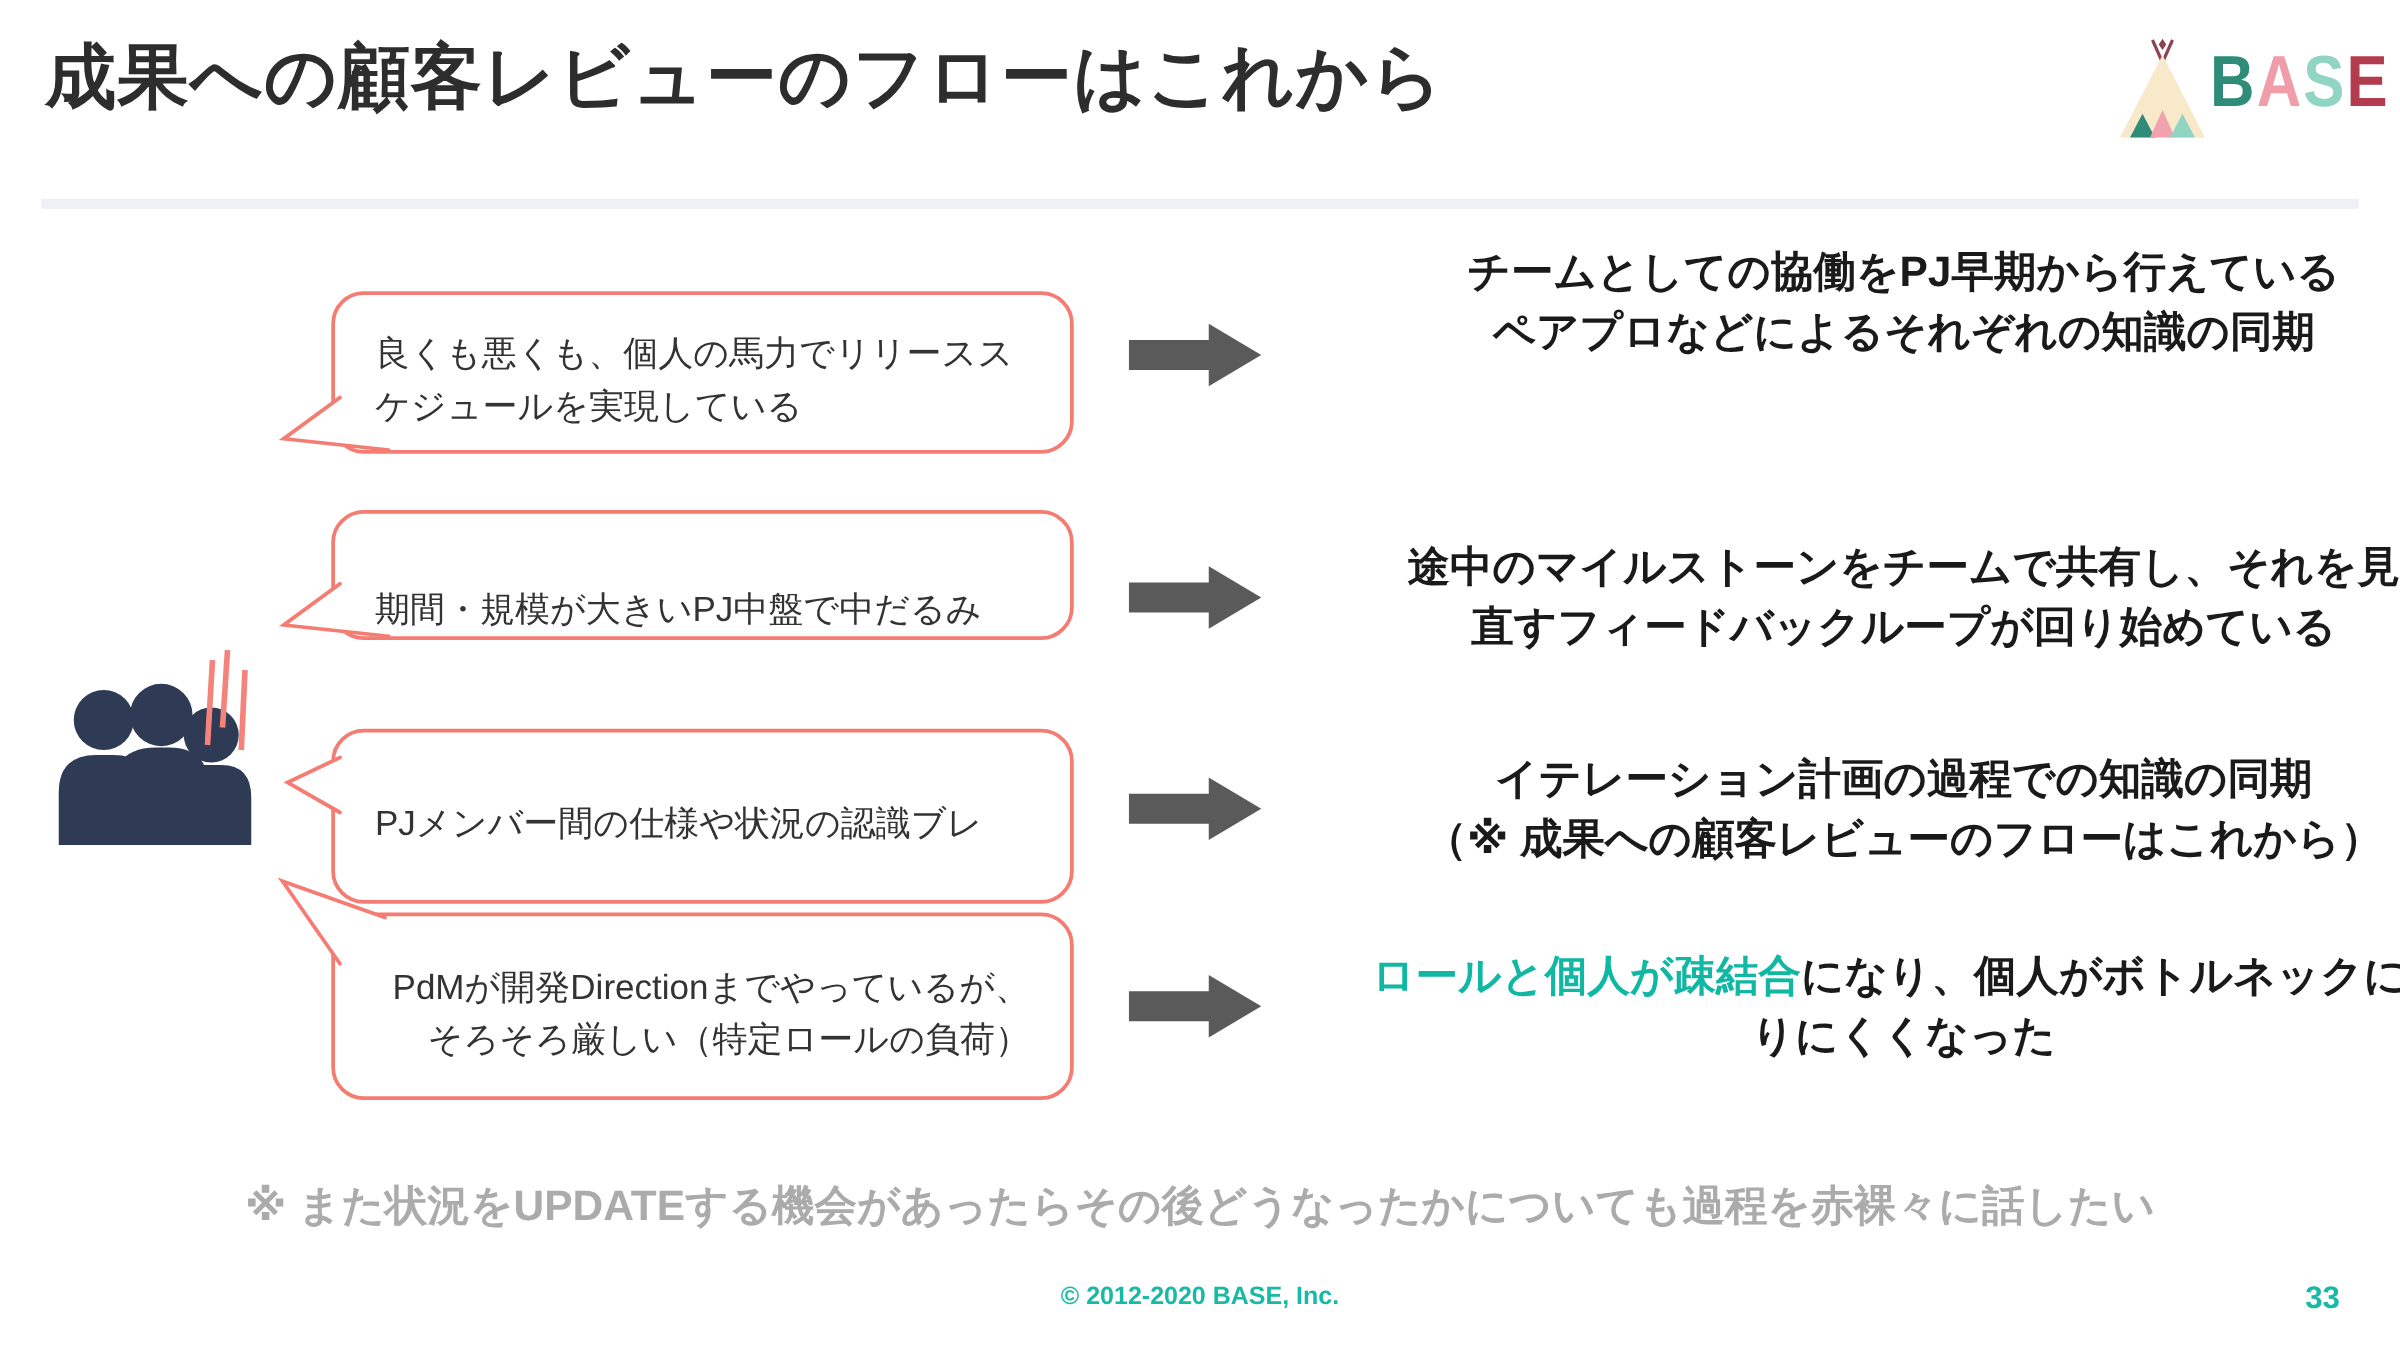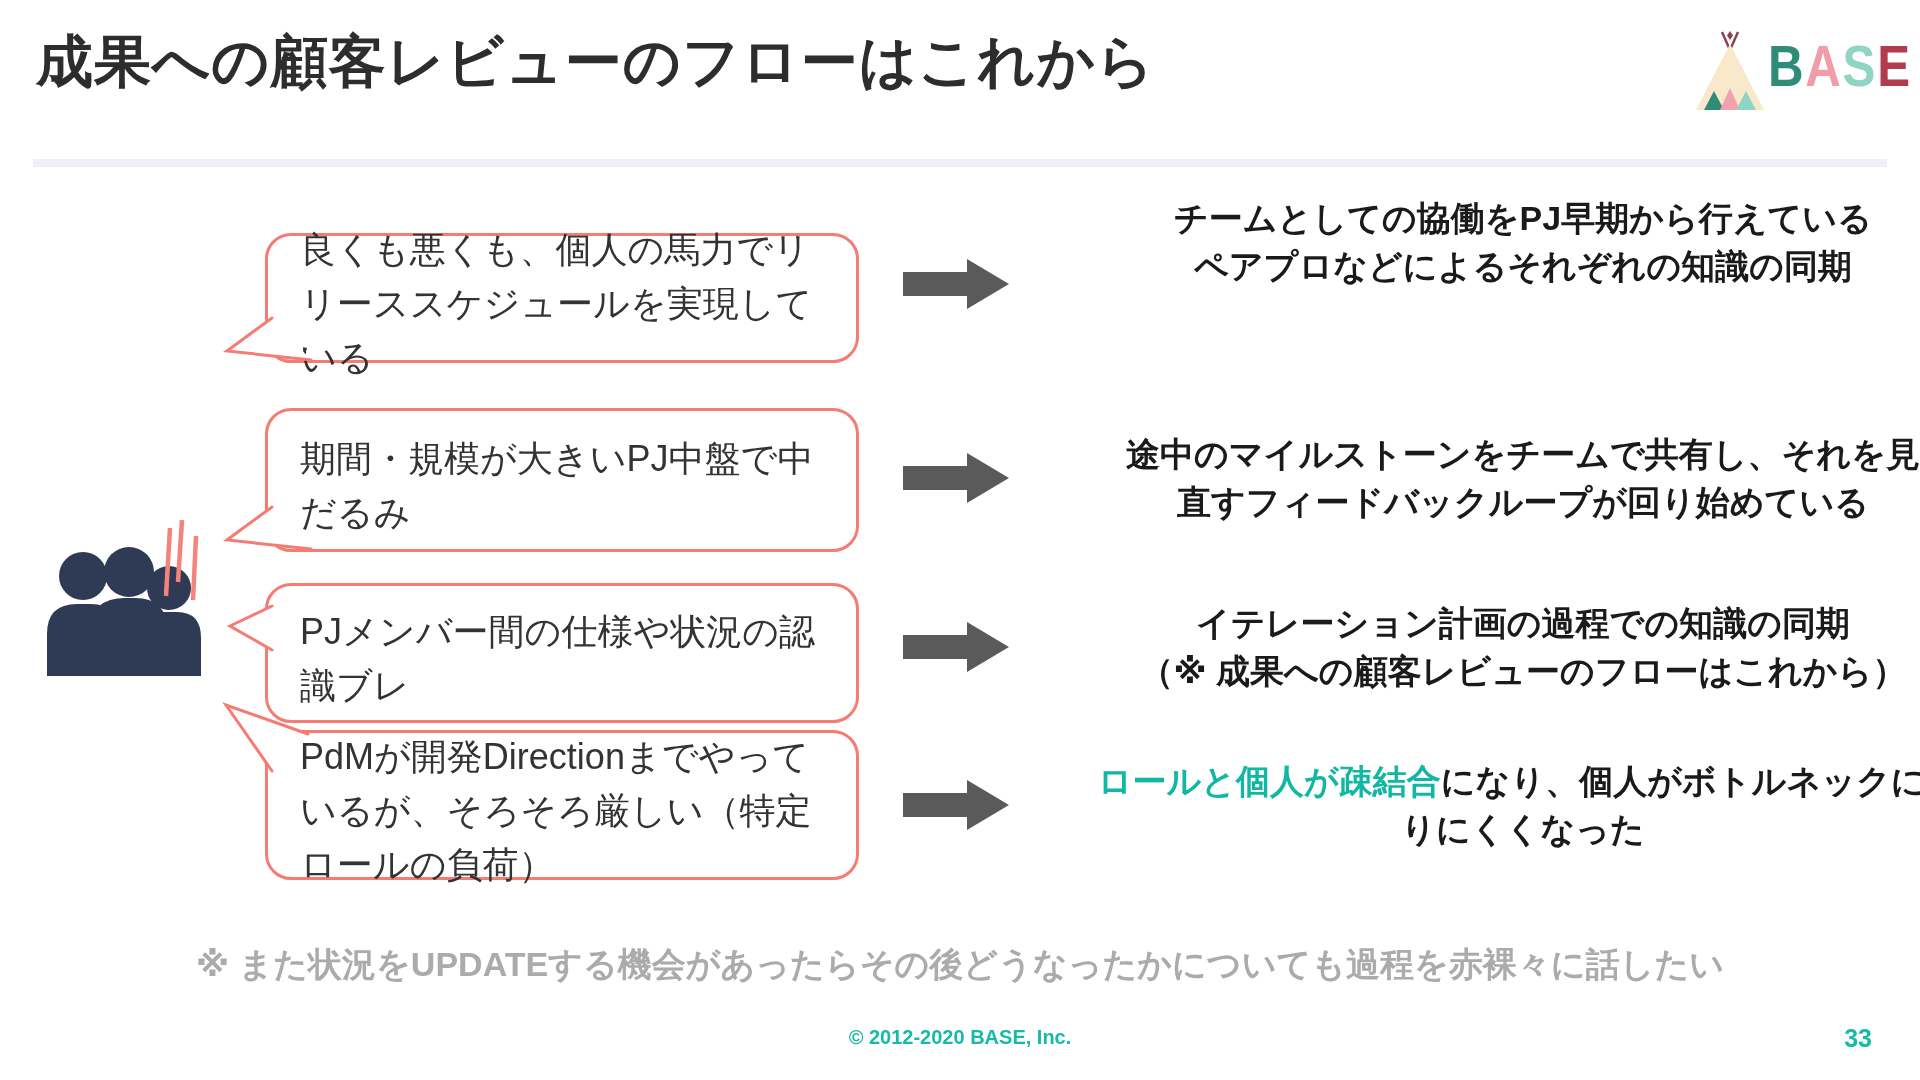--- a/index.html
+++ b/index.html
@@ -22,21 +22,21 @@
     position:absolute;left:76px;top:-6px;display:flex;
     font-size:58px;font-weight:900;letter-spacing:2px;
     transform:scaleX(0.85);transform-origin:left center;line-height:88px;
   }
   
   .bubble{
     position:absolute;left:265px;width:594px;box-sizing:border-box;
     border:3px solid var(--bubble_border,#f47c73);border-radius:26px;
     background:#fff;display:flex;align-items:center;padding:0 32px;
   }
-  .bubble-text{font-size:36px;color:#333;line-height:1.5;margin-top:11px;}
+  .bubble-text{font-size:28px;color:#333;line-height:1.5;margin-top:11px;}
   .tail{position:absolute;overflow:visible;}
   .tail path{fill:#fff;stroke-width:3;stroke-linecap:round;}
   
   .arrow{position:absolute;left:903px;}
   
   .result{
     position:absolute;left:1083px;width:880px;
     font-size:34px;font-weight:bold;color:#1a1a1a;line-height:48px;
     white-space:pre-line;
     text-align:center;
@@ -108,21 +108,21 @@
       <path d="M54,10 L9,43 L93,52" style="stroke:var(--bubble_border,#f47c73)"></path>
     </svg>
     <div class="bubble-text">良くも悪くも、個人の馬力でリリーススケジュールを実現している</div>
   </div>
   <svg class="arrow" style="top:256px;" width="108" height="56" viewBox="0 0 108 56">
     <polygon points="0,16 64,16 64,3 106,28 64,53 64,40 0,40" style="fill:var(--arrow_gray,#5a5a5a)"></polygon>
   </svg>
   <div class="result" style="top:194px;">チームとしての協働をPJ早期から行えている
 ペアプロなどによるそれぞれの知識の同期</div>
 
-  <div class="bubble" style="top:408px;height:144px;">
+  <div class="bubble" style="top:408px;height:104px;align-items:flex-end;">
     <svg class="tail" style="left:-50px;bottom:-8px;" width="100" height="60" viewBox="0 0 100 60">
       <path d="M54,10 L9,43 L93,52" style="stroke:var(--bubble_border,#f47c73)"></path>
     </svg>
     <div class="bubble-text">期間・規模が大きいPJ中盤で中だるみ</div>
   </div>
   <svg class="arrow" style="top:450px;" width="108" height="56" viewBox="0 0 108 56">
     <polygon points="0,16 64,16 64,3 106,28 64,53 64,40 0,40" style="fill:var(--arrow_gray,#5a5a5a)"></polygon>
   </svg>
   <div class="result" style="top:430px;">途中のマイルストーンをチームで共有し、それを見
 直すフィードバックループが回り始めている</div>
@@ -132,21 +132,21 @@
       <path d="M52,8 L10,28 L52,52" style="stroke:var(--bubble_border,#f47c73)"></path>
     </svg>
     <div class="bubble-text">PJメンバー間の仕様や状況の認識ブレ</div>
   </div>
   <svg class="arrow" style="top:619px;" width="108" height="56" viewBox="0 0 108 56">
     <polygon points="0,16 64,16 64,3 106,28 64,53 64,40 0,40" style="fill:var(--arrow_gray,#5a5a5a)"></polygon>
   </svg>
   <div class="result" style="top:599px;">イテレーション計画の過程での知識の同期
 （※ 成果への顧客レビューのフローはこれから）</div>
 
-  <div class="bubble" style="top:730px;height:150px;">
+  <div class="bubble" style="top:730px;height:150px;text-align:right;">
     <svg class="tail" style="left:-52px;top:-38px;" width="100" height="80" viewBox="0 0 100 80">
       <path d="M56,76 L10,10 L92,39" style="stroke:var(--bubble_border,#f47c73)"></path>
     </svg>
     <div class="bubble-text">PdMが開発Directionまでやっているが、そろそろ厳しい（特定ロールの負荷）</div>
   </div>
   <svg class="arrow" style="top:777px;" width="108" height="56" viewBox="0 0 108 56">
     <polygon points="0,16 64,16 64,3 106,28 64,53 64,40 0,40" style="fill:var(--arrow_gray,#5a5a5a)"></polygon>
   </svg>
   <div class="result result--segments" style="top:757px;">
     <span style="color: rgb(16, 183, 163); margin-left: 12px;">ロールと個人が疎結合</span><span style="color: rgb(26, 26, 26);">になり、個人がボトルネックになりにくくなった</span>

